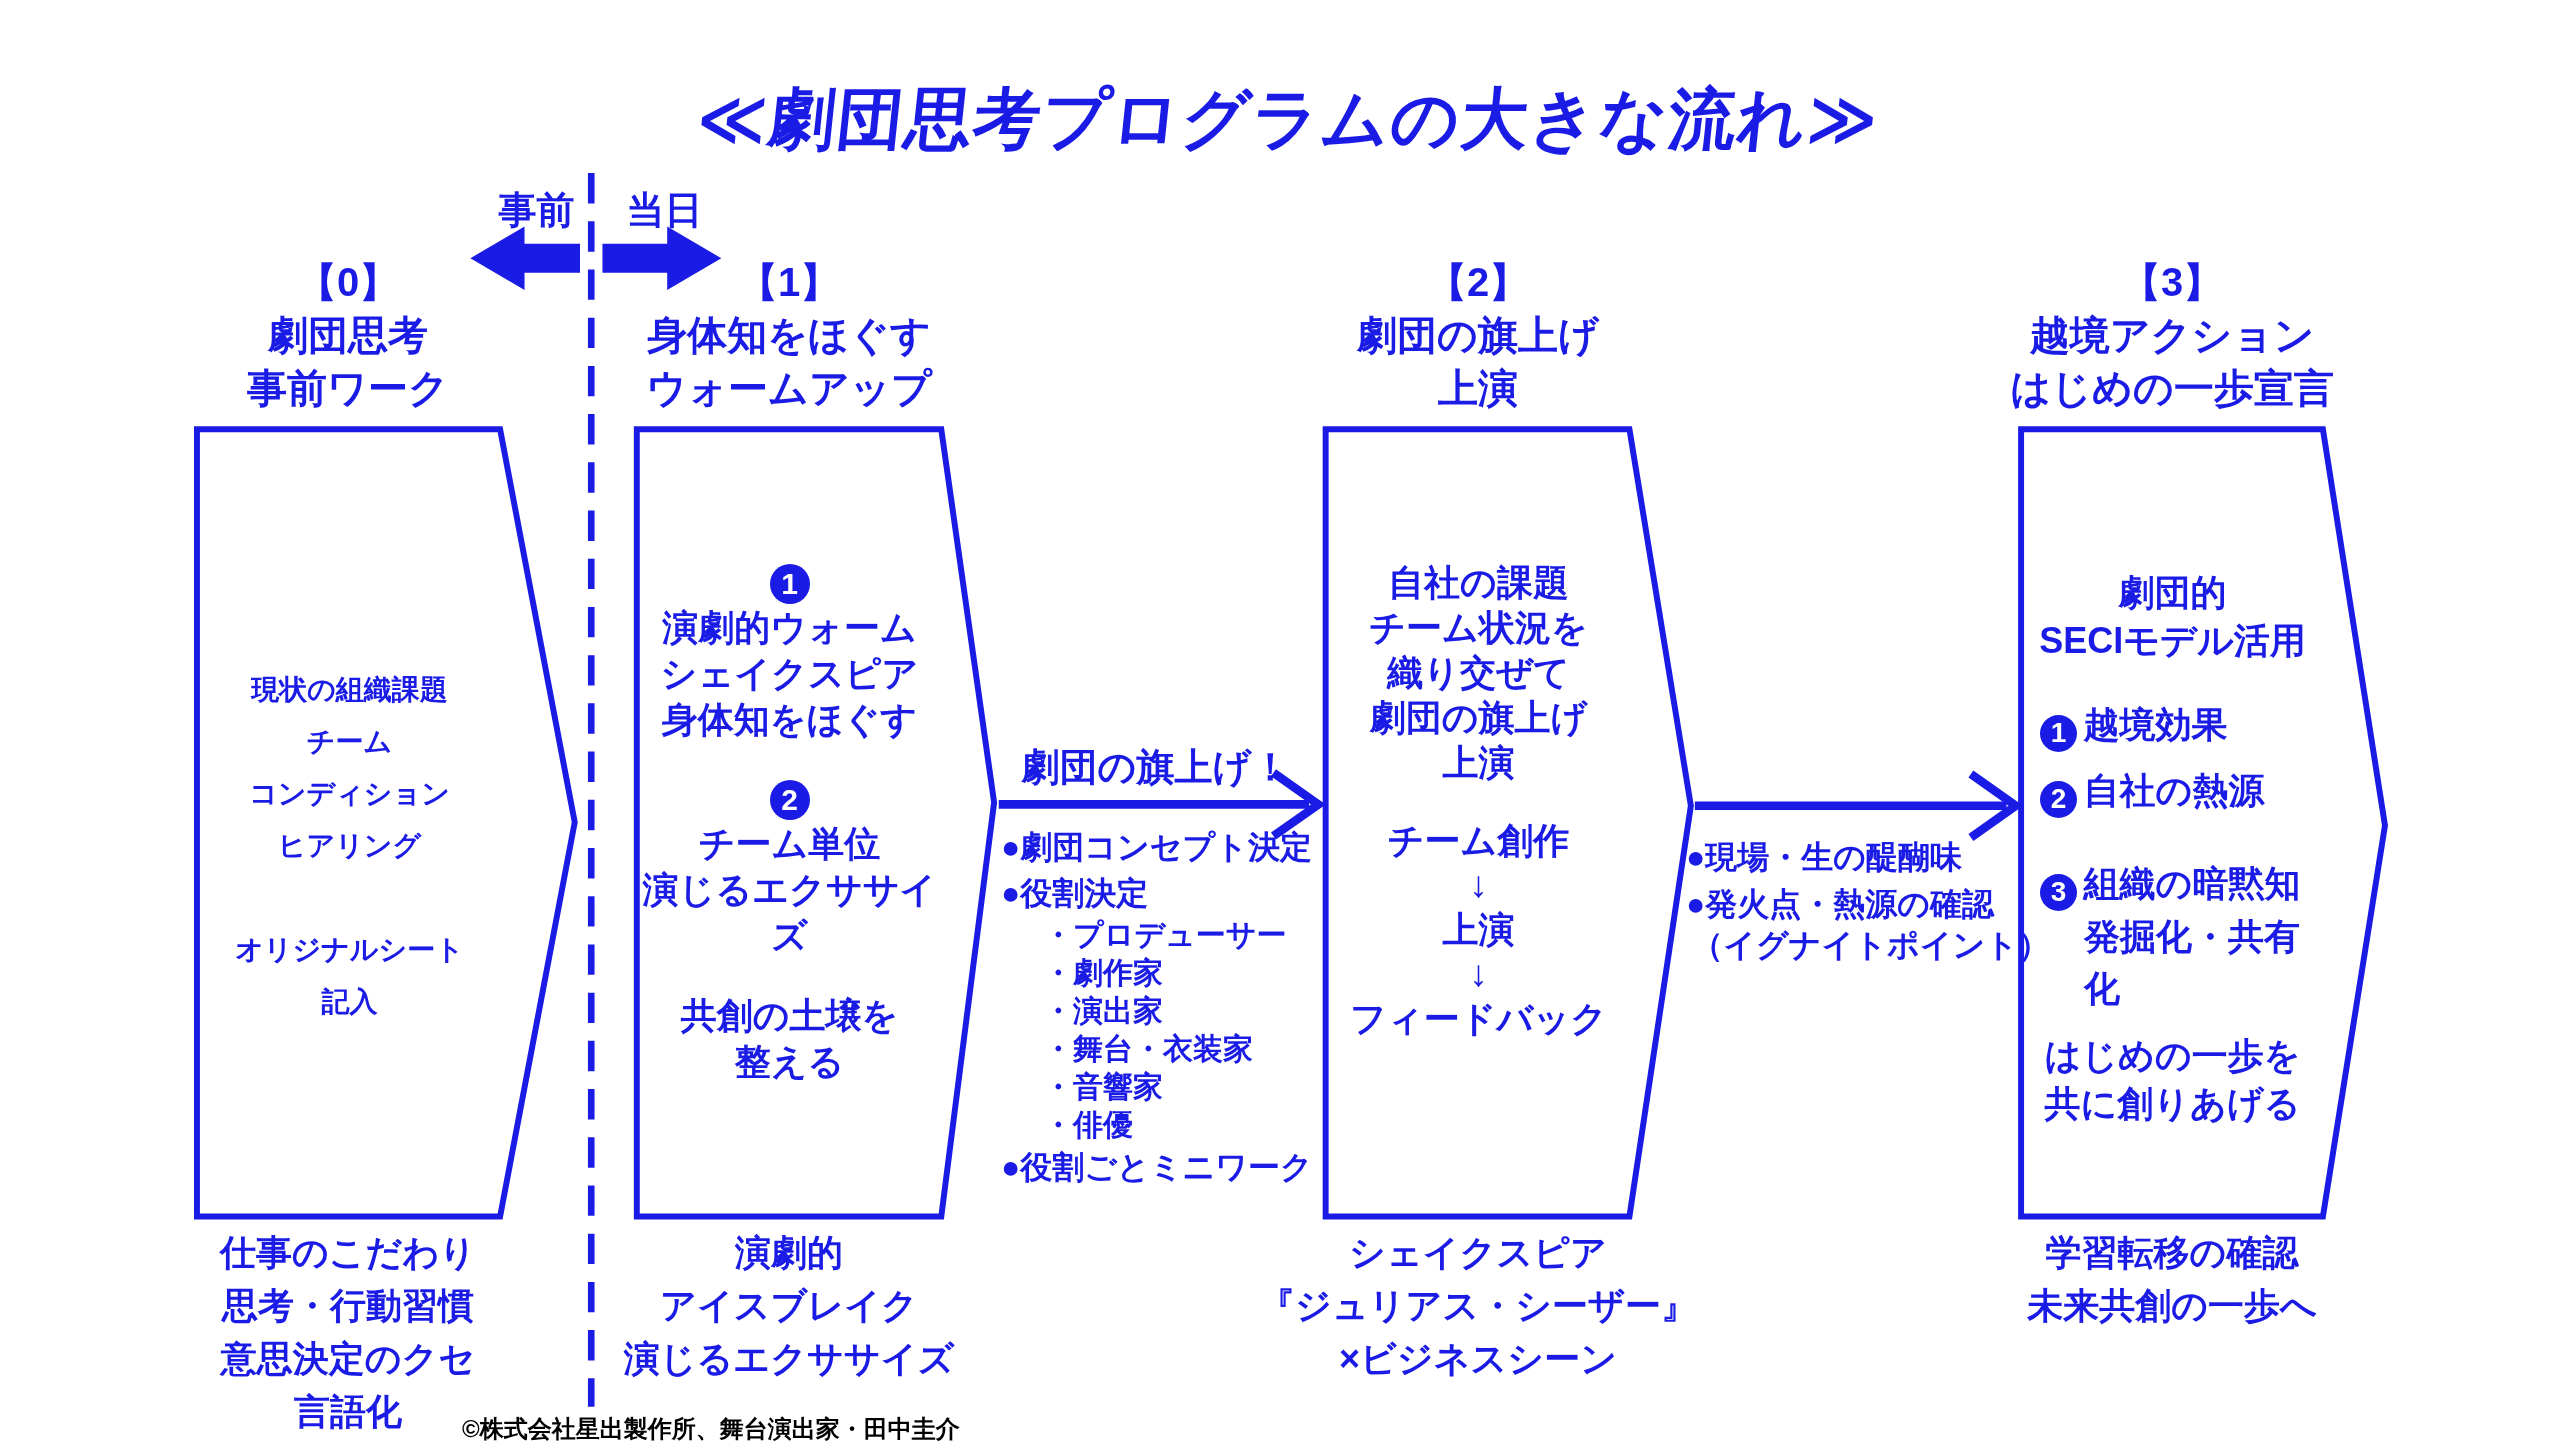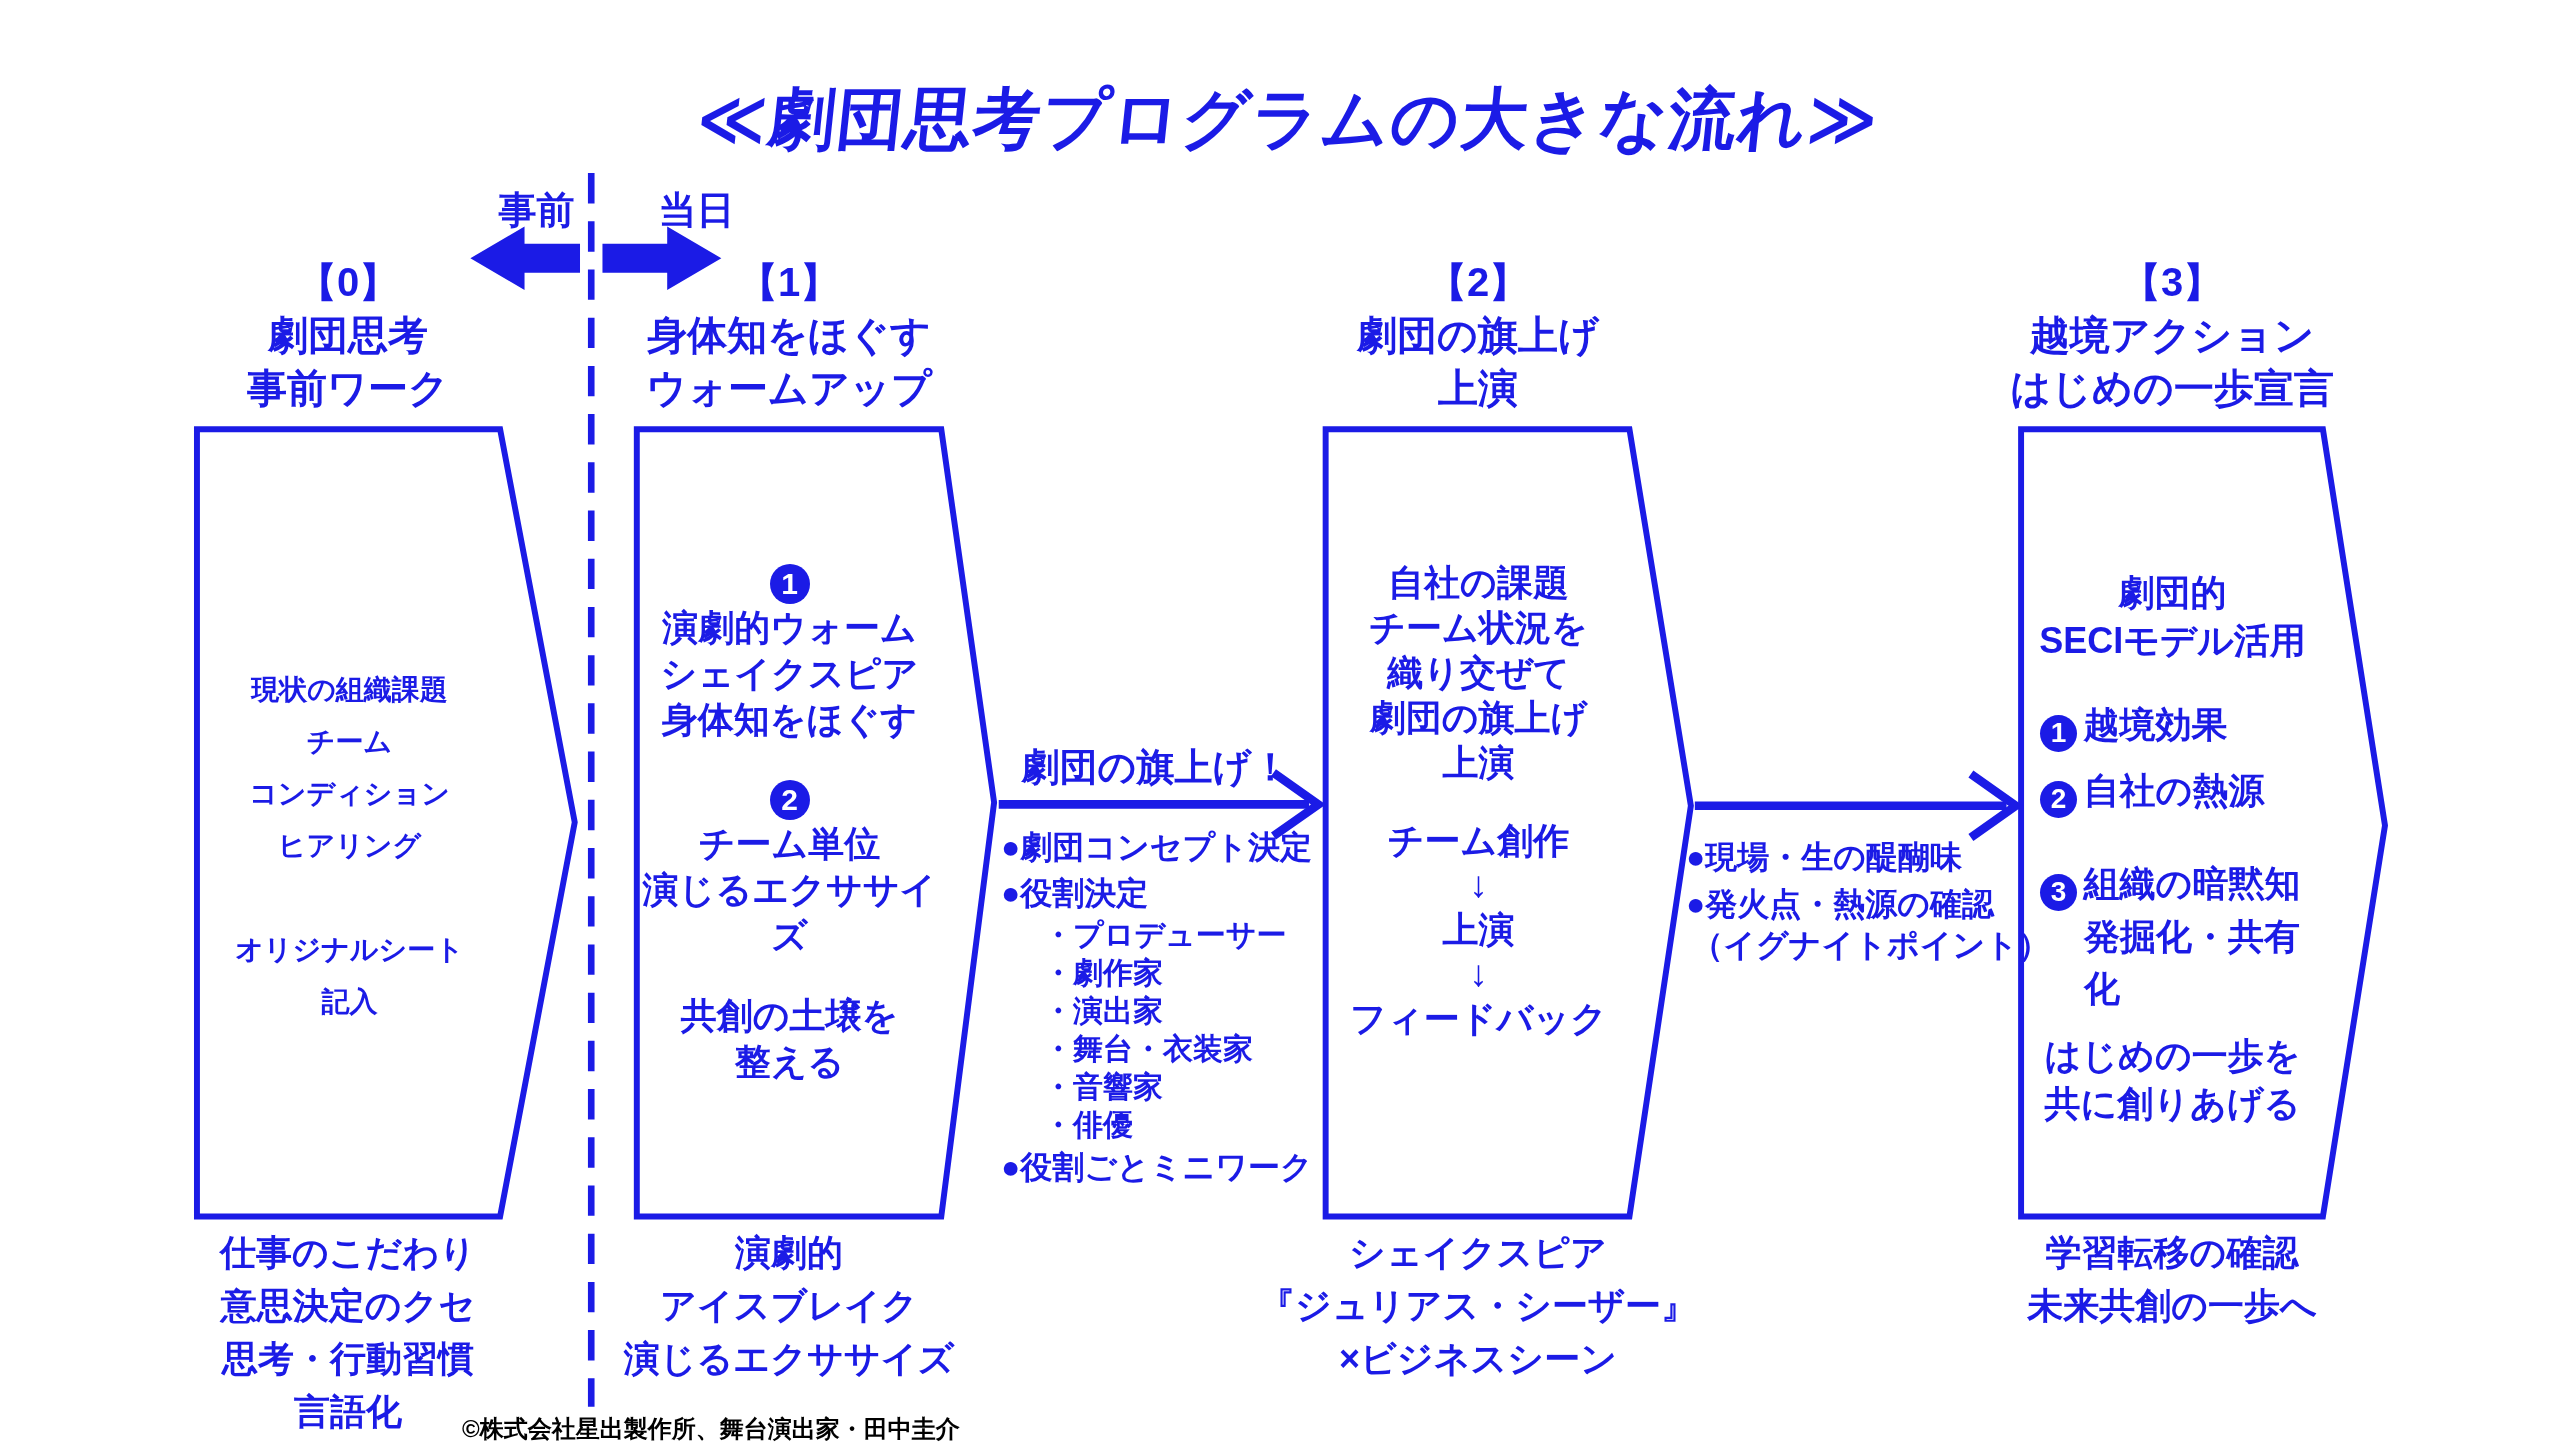--- a/index.html
+++ b/index.html
@@ -6,21 +6,21 @@
   *{margin:0;padding:0;box-sizing:border-box;}
   html,body{width:2576px;height:1449px;background:#ffffff;overflow:hidden;}
   body{font-family:"Liberation Sans","DejaVu Sans",sans-serif;font-weight:bold;color:var(--blue);}
   .canvas{position:relative;width:2576px;height:1449px;background:#ffffff;}
   .shapes{position:absolute;left:0;top:0;width:2576px;height:1449px;}
 
   .title{position:absolute;left:0;right:0;top:74px;text-align:center;font-size:67px;
          letter-spacing:1.3px;transform:skewX(-6deg);}
 
   .tl-label{position:absolute;top:185px;width:145px;text-align:center;font-size:38px;}
-  .pre{left:464px;} .day{left:624px;}
+  .pre{left:464px;} .day{left:592px;}
 
   .stage-header{position:absolute;top:256px;width:502px;text-align:center;font-size:40px;line-height:53px;}
   .sh0{left:97px;} .sh1{left:538px;} .sh2{left:1227px;} .sh3{left:1921px;}
 
   .box-content{position:absolute;text-align:center;}
   .bc0{left:198px;width:303px;top:664px;font-size:28px;line-height:52px;}
   .bc1{left:638px;width:303px;top:559px;font-size:36px;line-height:46px;}
   .bc2{left:1328px;width:301px;top:560px;font-size:36px;line-height:45px;}
   .bc3{left:2023px;width:299px;top:569px;font-size:36px;line-height:48px;}
 
@@ -86,22 +86,22 @@
     <div>現状の組織課題</div>
     <div>チーム</div>
     <div>コンディション</div>
     <div>ヒアリング</div>
     <div class="sp78"></div>
     <div>オリジナルシート</div>
     <div>記入</div>
   </div>
   <div class="stage-caption sc0">
     <div>仕事のこだわり</div>
+    <div>思考・行動習慣</div>
     <div>意思決定のクセ</div>
-    <div>思考・行動習慣</div>
     <div>言語化</div>
   </div>
 
   <div class="stage-header sh1">
     <div>【1】</div>
     <div>身体知をほぐす</div>
     <div>ウォームアップ</div>
   </div>
   <div class="box-content bc1">
     <div><span class="badge">1</span></div>

